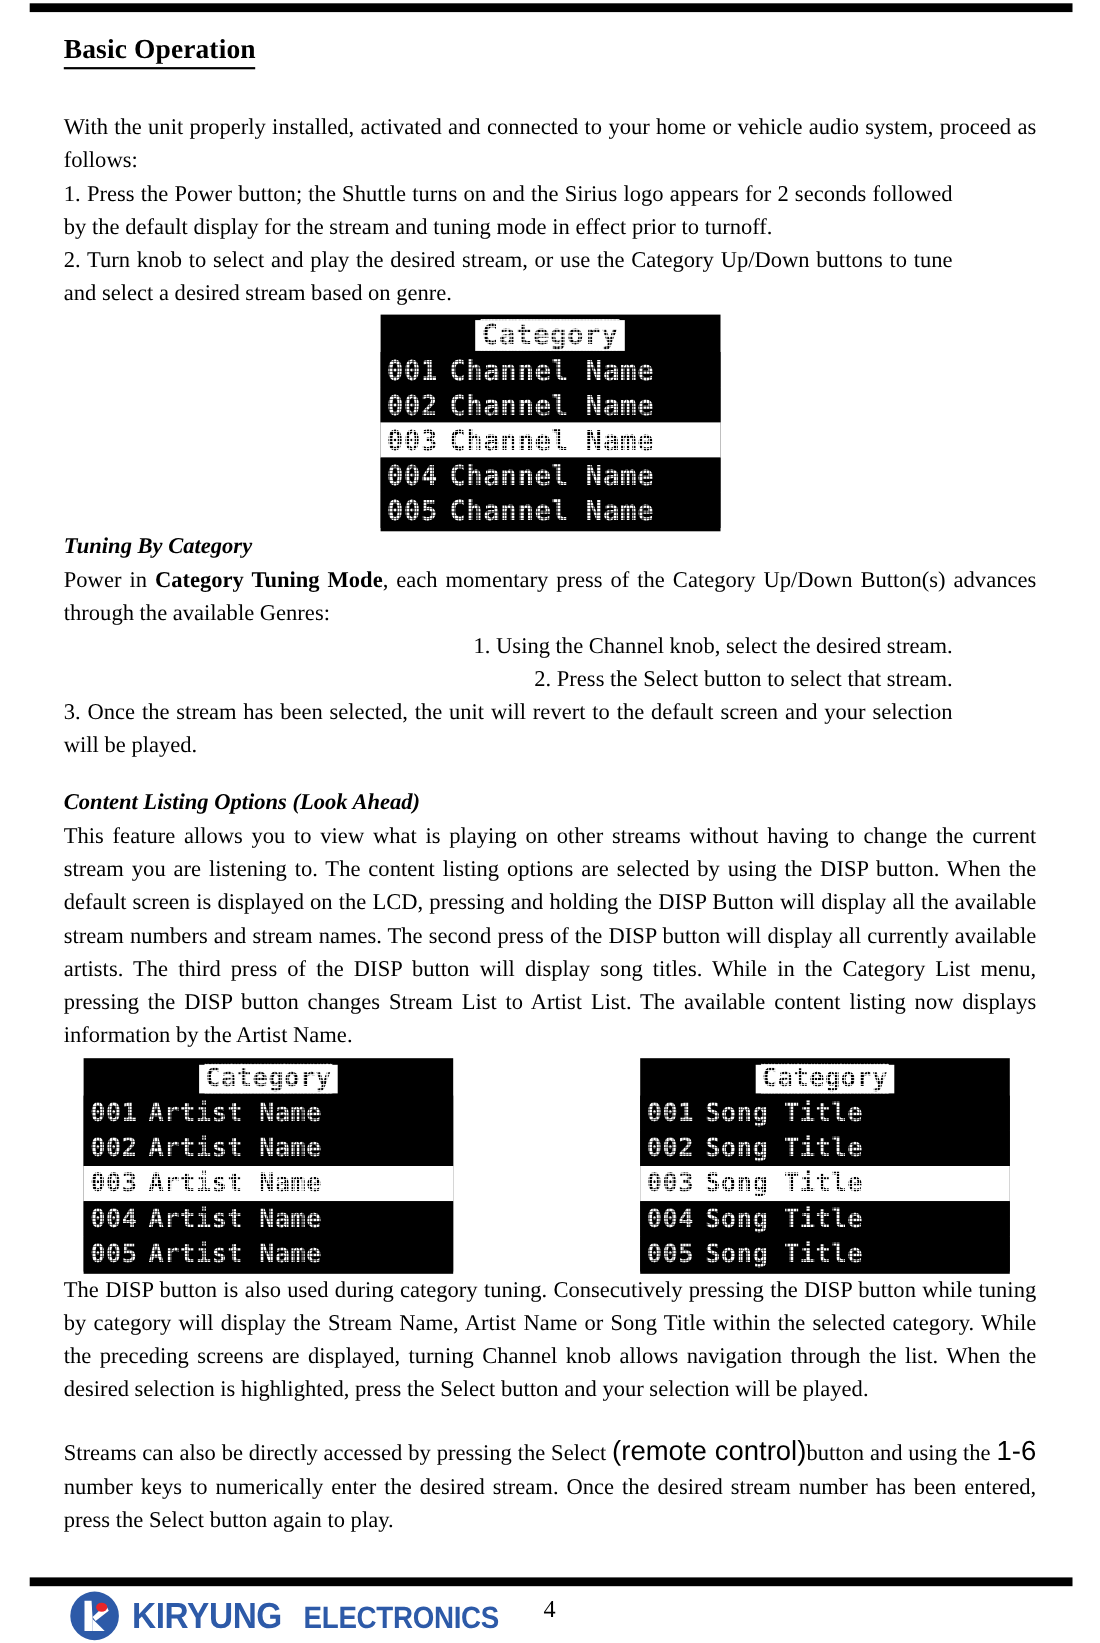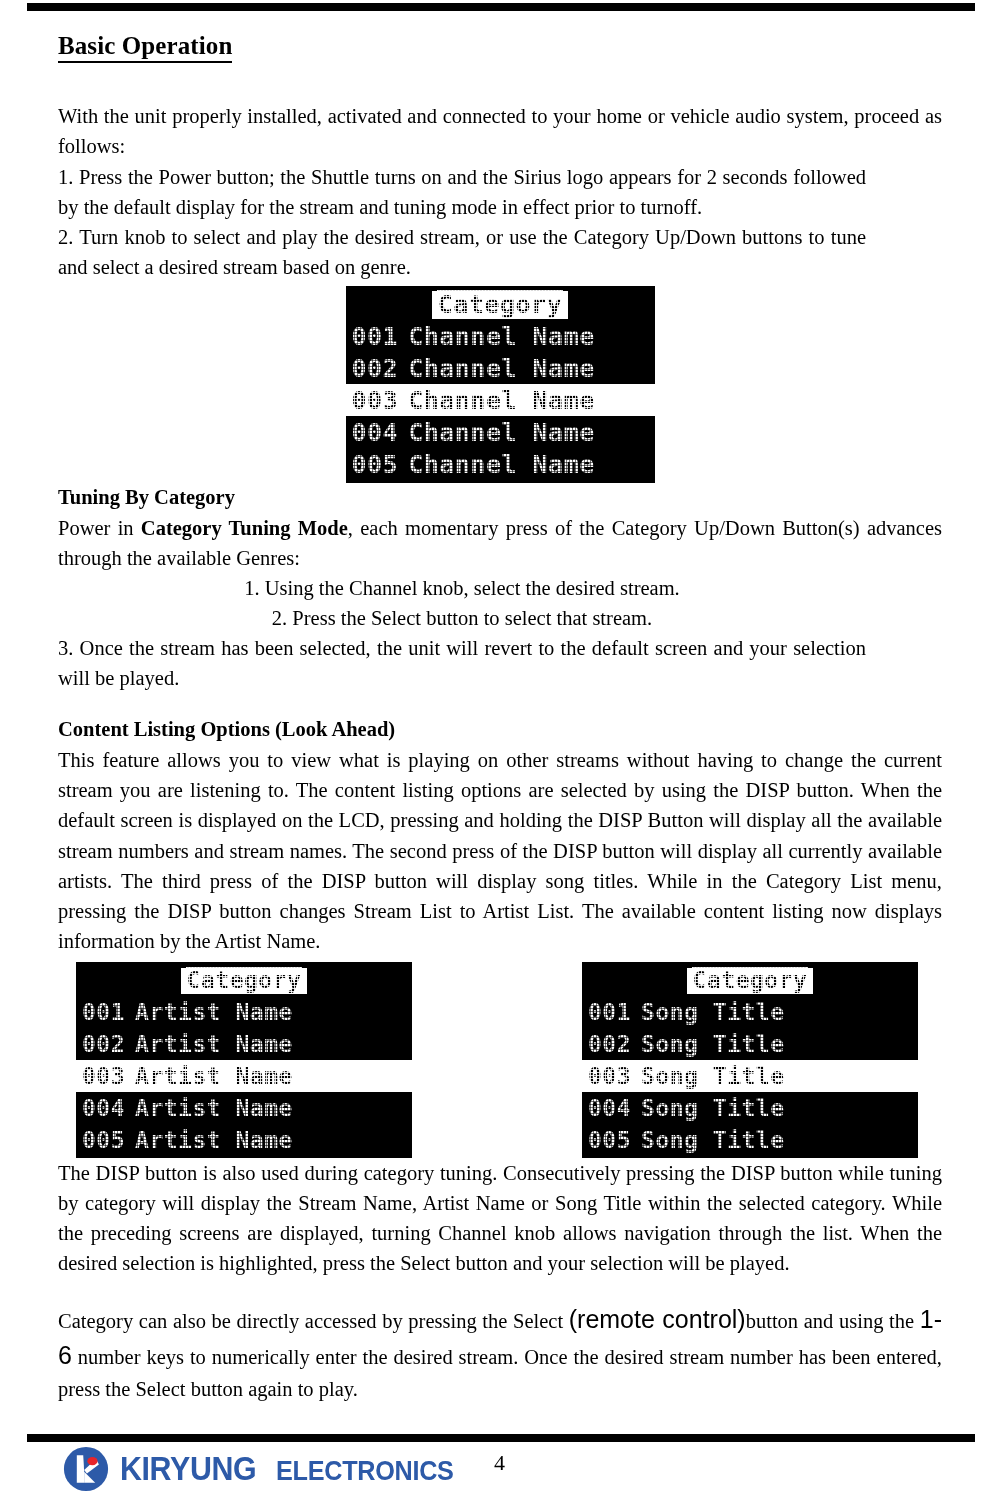--- a/index.html
+++ b/index.html
@@ -62,30 +62,31 @@
   .spacer-lg { height: 32px; }
   .spacer-md { height: 22px; }
 
   p.body {
     font-size: 20.5px;
     line-height: 1.47;
     margin: 0;
     text-align: justify;
     text-justify: inter-word;
   }
-  p.body.nojust { text-align: center; }
+  p.body.nojust { text-align: right; }
 
   .indent {
     margin-left: 76px;
     width: 808px;
   }
 
   h2.sub-title {
     font-size: 20.5px;
     font-weight: bold;
+    font-style: italic;
     margin: 0 0 1px 0;
     line-height: 1.4;
   }
 
   b.strong { font-weight: bold; }
 
   .sans {
     font-family: "Liberation Sans", "DejaVu Sans", sans-serif;
     font-size: 25px;
   }
@@ -336,21 +337,21 @@
         </div>
       </div>
 
     </div>
 
     <p class="body">The DISP button is also used during category tuning. Consecutively pressing the DISP button while tuning by category will display the Stream Name, Artist Name or Song Title within the selected category. While the preceding screens are displayed, turning Channel knob allows navigation through the list. When the desired selection is highlighted, press the Select button and your selection will be played.</p>
 
     <div class="spacer-md"></div>
 
 
-    <p class="body"><span>Category can also be directly accessed by pressing the Select </span><span class="sans">(remote control)</span><span>button and using the </span><span class="sans">1-6</span><span> number keys to numerically enter the desired stream. Once the desired stream number has been entered, press the Select button again to play.</span></p>
+    <p class="body"><span>Streams can also be directly accessed by pressing the Select </span><span class="sans">(remote control)</span><span>button and using the </span><span class="sans">1-6</span><span> number keys to numerically enter the desired stream. Once the desired stream number has been entered, press the Select button again to play.</span></p>
 
   </div>
 
   <div class="rule-bottom"></div>
 
   <div class="footer">
     <div class="brand">
       <svg class="brand-mark" viewBox="0 0 100 100">
         <circle cx="50" cy="50" r="48" fill="#2d5aa8"></circle>
         <path d="M30 20 L30 80 L46 80 L46 55 L44 20 Z" fill="#ffffff"></path>

